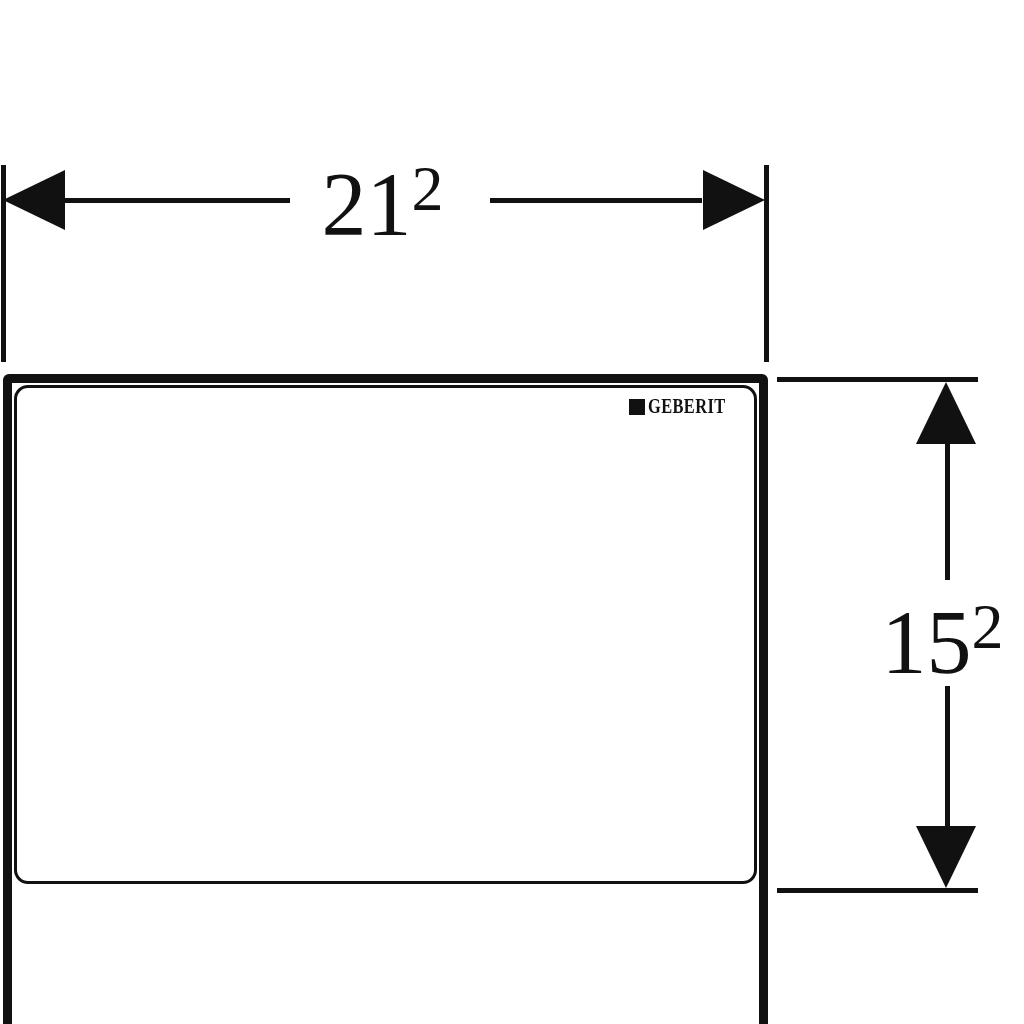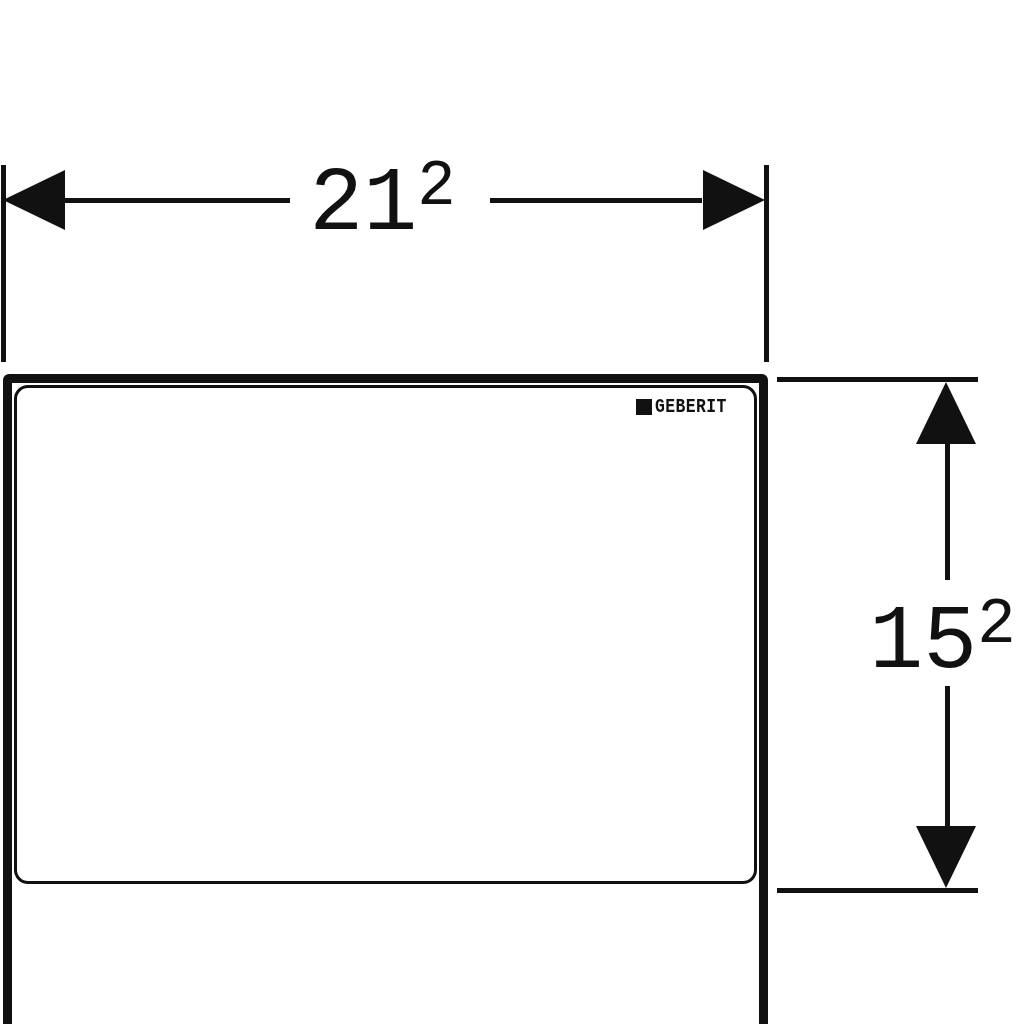--- a/index.html
+++ b/index.html
@@ -3,21 +3,21 @@
 <meta charset="utf-8">
 <style>
   :root { --line: #111111; --bg: #ffffff; }
   * { margin: 0; padding: 0; box-sizing: border-box; }
   html, body { background: var(--bg); }
   .canvas {
     position: relative;
     width: 1024px;
     height: 1024px;
     background: var(--bg);
-    font-family: Liberation Mono, monospace;
+    font-family: Liberation Serif, serif;
     color: var(--line);
     overflow: hidden;
   }
   .hline, .vline { position: absolute; background: var(--line); }
   .arrow { position: absolute; width: 0; height: 0; }
   
   .ext-left   { left: 1px;   top: 165px; width: 5px;  height: 197px; }
   .ext-right  { left: 764px; top: 165px; width: 5px;  height: 197px; }
   .dim-w-seg-left  { left: 58px;  top: 198px; width: 232px; height: 5px; }
   .dim-w-seg-right { left: 490px; top: 198px; width: 212px; height: 5px; }

